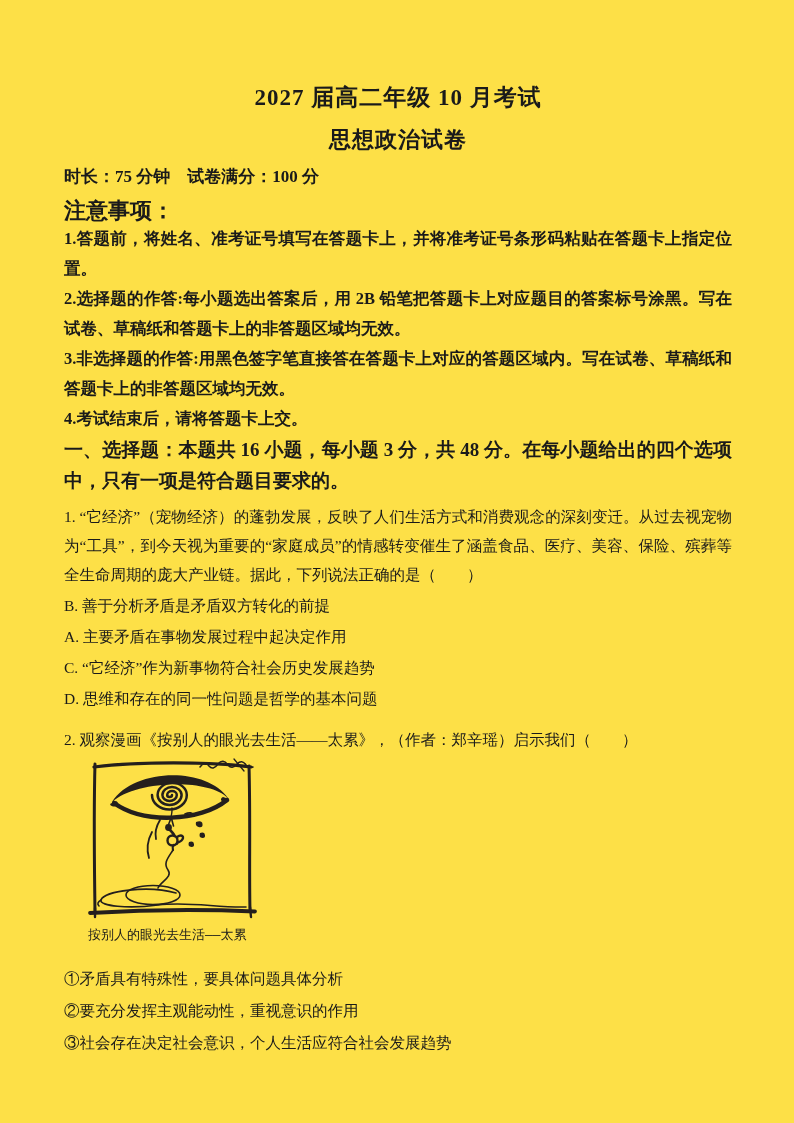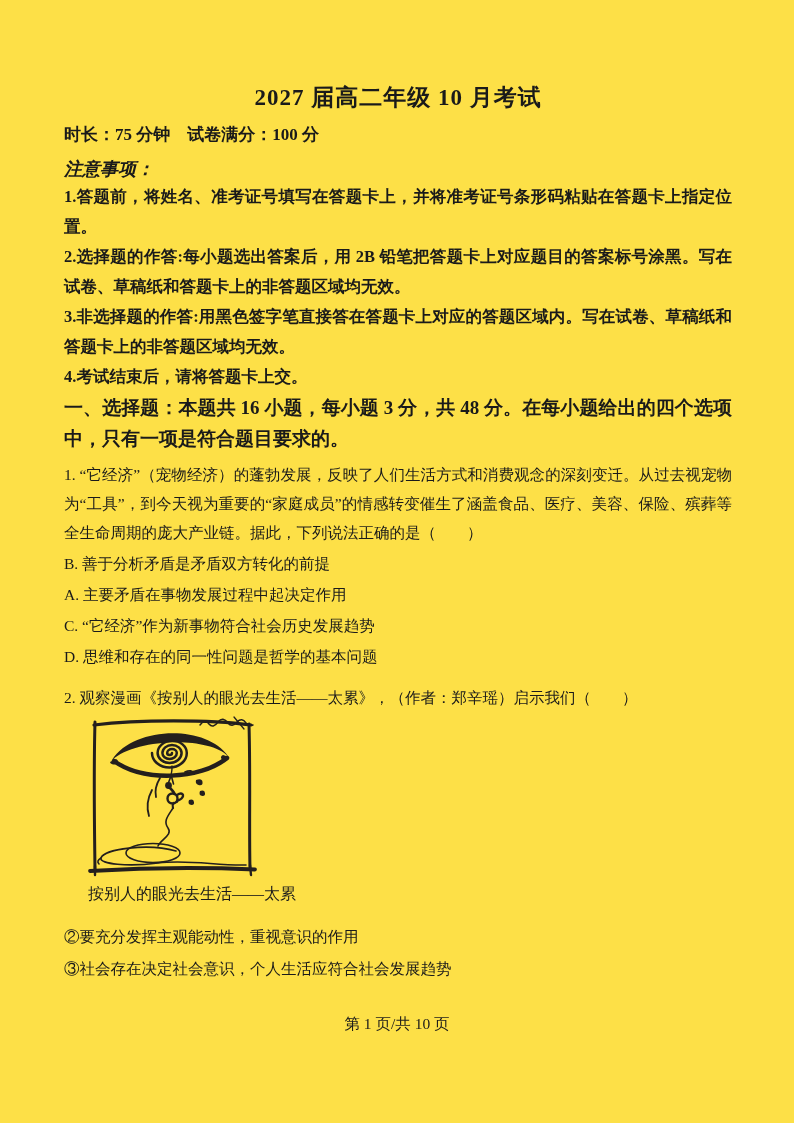--- a/index.html
+++ b/index.html
@@ -18,60 +18,61 @@
   .subtitle {
     margin-top: 14px; text-align: center;
     font-size: 22px; font-weight: 700; line-height: 28px; letter-spacing: 1px;
   }
   .meta {
     margin-top: 12px; text-align: left;
     font-size: 17px; font-weight: 700; line-height: 22px;
   }
   .notice-heading {
     margin-top: 10px;
-    font-size: 18px; font-weight: 700; line-height: 26px; font-style: italic;
+    font-size: 22px; font-weight: 700; line-height: 26px;
   }
   .notice-item {
     font-size: 16.5px; font-weight: 700; line-height: 30px;
     text-align: justify; margin: 0;
   }
   .section-heading {
     font-size: 19px; font-weight: 700; line-height: 31px;
     text-align: justify; margin: 0;
   }
   .stem {
     font-size: 15.5px; line-height: 29px; text-align: justify; margin: 0;
   }
   .q1 { margin-top: 6px; }
   .option { font-size: 15.5px; line-height: 29px; margin-top: 2px; }
   .q2 { margin-top: 12px; }
 
   .figure-block { margin-left: 24px; margin-top: 4px; width: 172px; }
   .cartoon { display: block; }
   .figure-caption {
-    font-size: 16px; line-height: 24px; white-space: nowrap; margin-top: 2px;
+    font-size: 13px; line-height: 24px; white-space: nowrap; margin-top: 2px; font-family: Liberation Mono, monospace;
   }
   .statements { margin-top: 16px; }
   .statement { font-size: 15.5px; line-height: 29px; margin-top: 3px; }
 
   .footer {
     position: absolute; left: 0; right: 0; top: 1014px;
     text-align: center; font-size: 15.5px; line-height: 20px;
   }
 
   .ink { stroke: #241f1d; fill: none; stroke-linecap: round; stroke-linejoin: round; }
   .ink-fill { fill: #241f1d; stroke: none; }
 </style>
 </head>
 <body>
 
 <div class="page">
   <div class="content">
 
     <div class="title">2027 届高二年级 10 月考试</div>
+    <div class="subtitle">思想政治试卷</div>
     <div class="meta">时长：75 分钟　试卷满分：100 分</div>
 
     <div class="notice-heading">注意事项：</div>
     <p class="notice-item">1.答题前，将姓名、准考证号填写在答题卡上，并将准考证号条形码粘贴在答题卡上指定位置。</p>
     <p class="notice-item">2.选择题的作答:每小题选出答案后，用 2B 铅笔把答题卡上对应题目的答案标号涂黑。写在试卷、草稿纸和答题卡上的非答题区域均无效。</p>
     <p class="notice-item">3.非选择题的作答:用黑色签字笔直接答在答题卡上对应的答题区域内。写在试卷、草稿纸和答题卡上的非答题区域均无效。</p>
     <p class="notice-item">4.考试结束后，请将答题卡上交。</p>
 
     <p class="section-heading">一、选择题：本题共 16 小题，每小题 3 分，共 48 分。在每小题给出的四个选项中，只有一项是符合题目要求的。</p>
 
@@ -144,19 +145,19 @@
           <path class="ink" stroke-width="1.6" d="M85 92 C 80 100, 75 105, 80 112 C 85 119, 73 123, 70 130"></path>
           <ellipse class="ink" stroke-width="1.6" cx="65" cy="137" rx="27" ry="9.5"></ellipse>
           <path class="ink" stroke-width="1.6" d="M88 135 C 60 127, 16 133, 13 142 C 11 148, 40 151, 70 147 C 100 143, 130 150, 158 149"></path>
           <path class="ink" stroke-width="1.6" d="M13 142 Q 8 145, 11 148"></path>
         </g>
       </svg>
       <div class="figure-caption">按别人的眼光去生活——太累</div>
     </div>
 
     <div class="statements">
+      <div class="statement">①矛盾具有特殊性，要具体问题具体分析</div>
       <div class="statement">②要充分发挥主观能动性，重视意识的作用</div>
       <div class="statement">③社会存在决定社会意识，个人生活应符合社会发展趋势</div>
     </div>
   </div>
 
-  <div class="footer">第 1 页/共 10 页</div>
 </div>
 
 </body></html>

